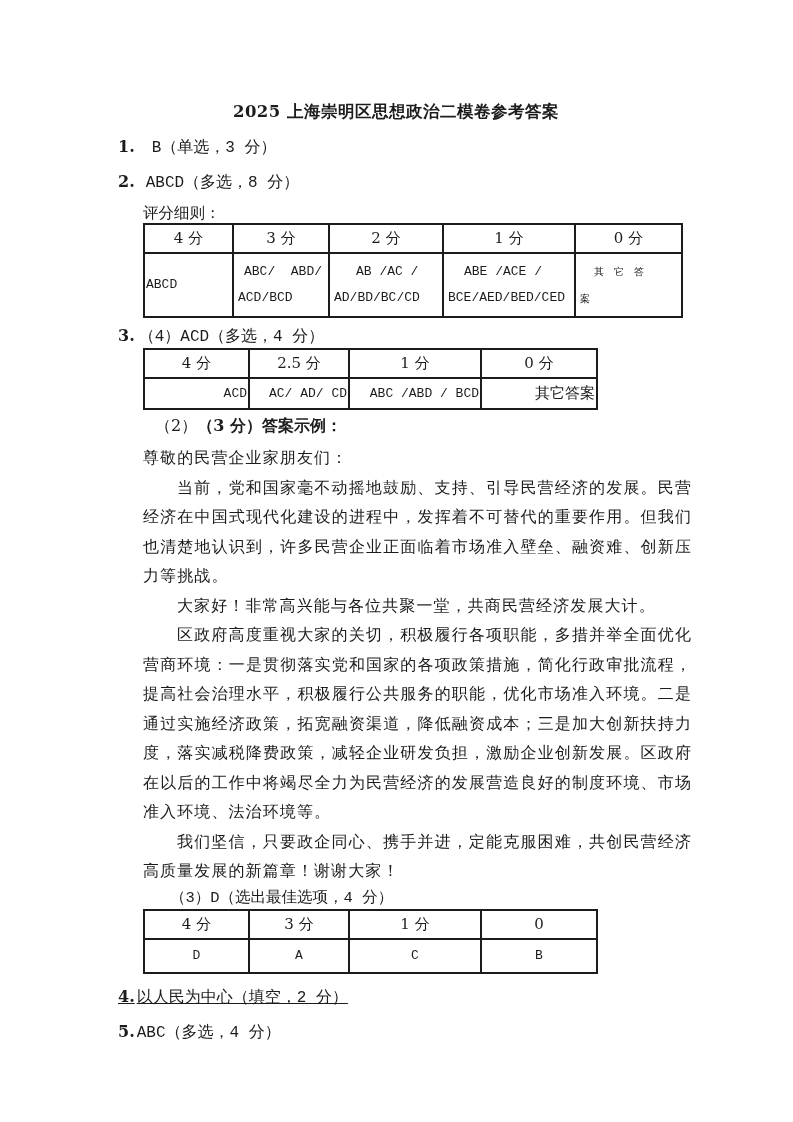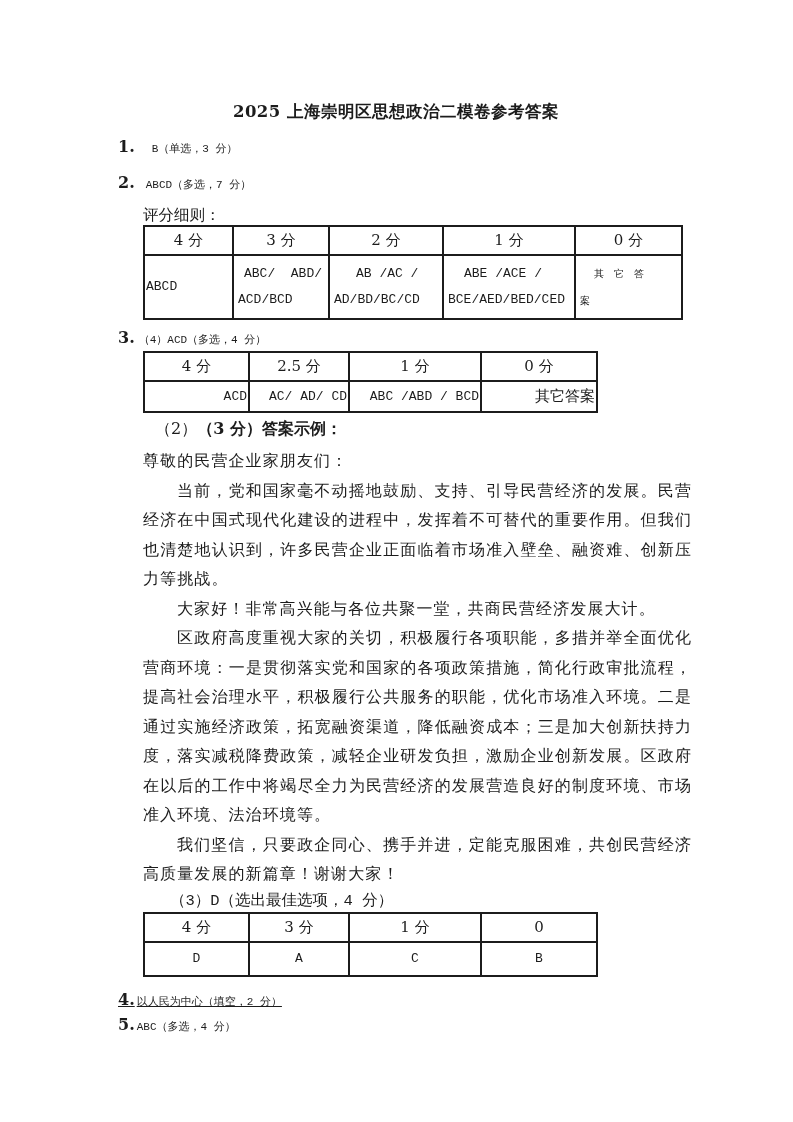--- a/index.html
+++ b/index.html
@@ -20,32 +20,32 @@
     text-align: center;
     font-weight: bold;
     font-size: 16.5px;
     line-height: 22px;
     letter-spacing: 0.5px;
     margin: 0;
   }
 
   .item { font-size: 16px; line-height: 21px; white-space: nowrap; }
   .item .num { font-weight: bold; }
-  .item .txt { font-family: "Liberation Mono", "DejaVu Sans Mono", monospace; font-size: 11px; }
+  .item .txt { font-family: "Liberation Mono", "DejaVu Sans Mono", monospace; font-size: 16px; }
   .g17 { padding-left: 17px; }
   .g11 { padding-left: 11px; }
   .g4  { padding-left: 4px; }
   .g2  { padding-left: 2px; }
 
   .item1 { margin-top: 13px; }
   .item2 { margin-top: 12px; }
   .rubric { margin-top: 10px; margin-left: 25px; font-size: 15.5px; line-height: 19px; }
   .item3 { margin-top: 7px; }
   .item4 { margin-top: 12px; text-decoration: underline; }
-  .item5 { margin-top: 1px; }
+  .item5 { margin-top: 12px; }
 
   table { border-collapse: collapse; table-layout: fixed; margin-left: 25px; }
   th, td { border: 2px solid #1c1c1c; font-weight: normal; overflow: hidden; }
   th { font-size: 15px; height: 27px; text-align: center; padding: 0; }
   .t1 { margin-top: 0; }
   .t1 td { height: 58px; font-size: 13px; line-height: 26px; vertical-align: middle; }
   .t1 td.c-center { text-align: left; }
   .t1 td.c-wrap { white-space: pre-wrap; text-align: left; padding: 2px 4px; }
   .t1 td.ti6  { text-indent: 6px; }
   .t1 td.ti22 { text-indent: 22px; }
@@ -79,21 +79,21 @@
 
 <div class="page">
 
   <h1 class="doc-title">2025 上海崇明区思想政治二模卷参考答案</h1>
 
   <div class="item item1">
     <span class="num">1.</span><span class="txt g17">B（单选，3 分）</span>
   </div>
 
   <div class="item item2">
-    <span class="num">2.</span><span class="txt g11">ABCD（多选，7 分）</span>
+    <span class="num">2.</span><span class="txt g11">ABCD（多选，8 分）</span>
   </div>
 
   <div class="rubric">评分细则：</div>
 
   <table class="t1">
     <colgroup>
       <col style="width:89px">
         <col style="width:96px">
         <col style="width:114px">
         <col style="width:132px">

